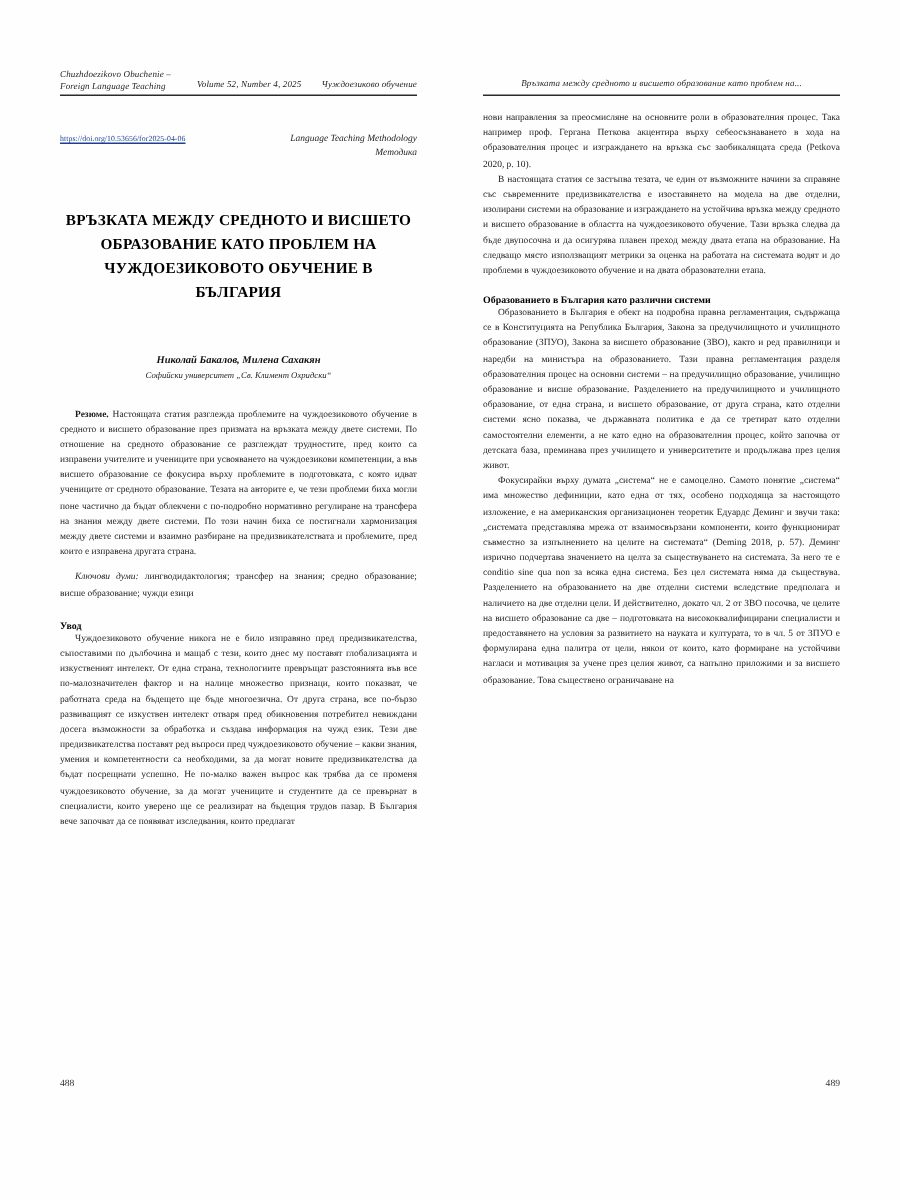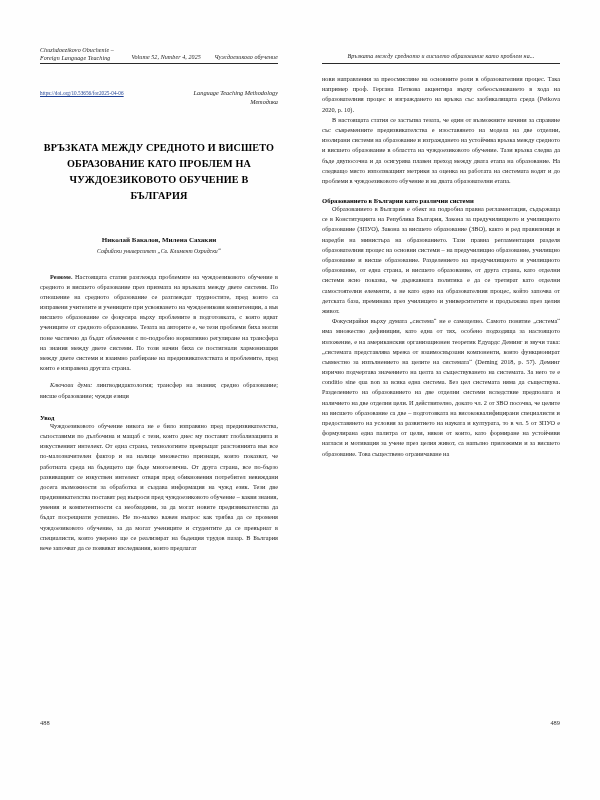--- a/index.html
+++ b/index.html
@@ -96,20 +96,21 @@
     line-height: 1.55;
     letter-spacing: 0.15px;
     color: #000;
   }
   .authors {
     margin-top: 32px;
     text-align: center;
     font-weight: bold;
     font-size: 7px;
     color: #111;
+    font-style: italic;
   }
   .affil {
     margin-top: 4px;
     text-align: center;
     font-style: italic;
     font-size: 5.8px;
     color: #222;
   }
 
   

